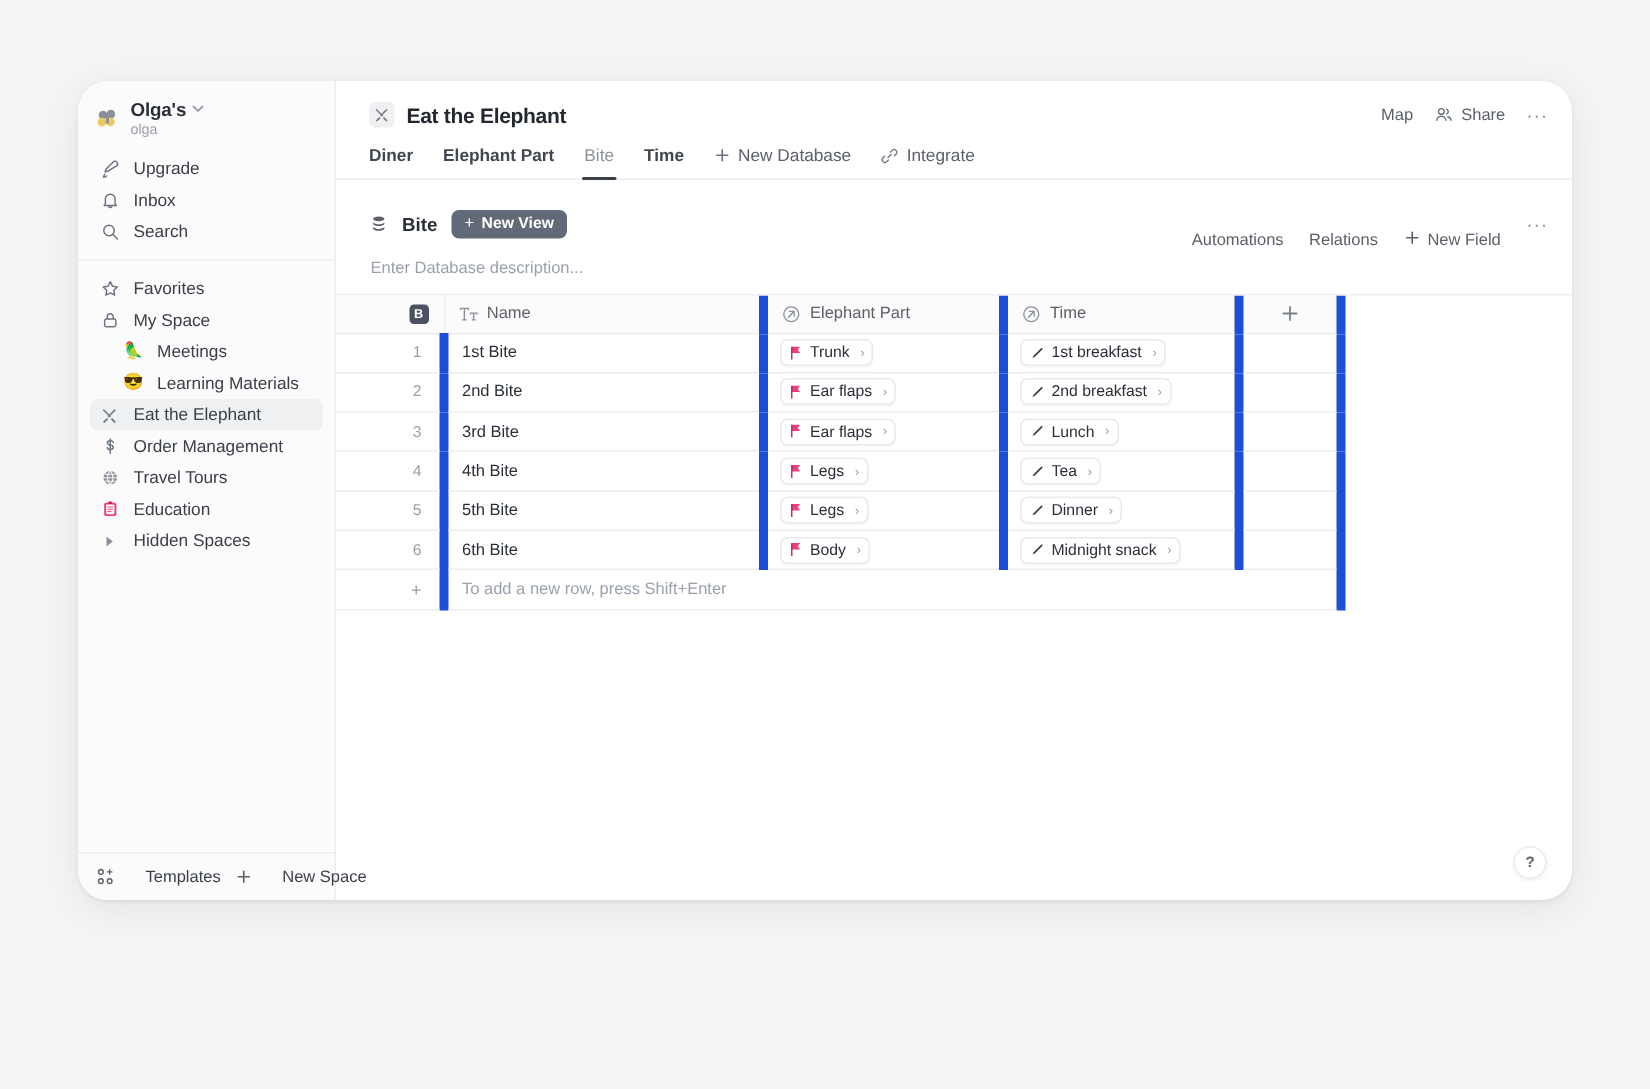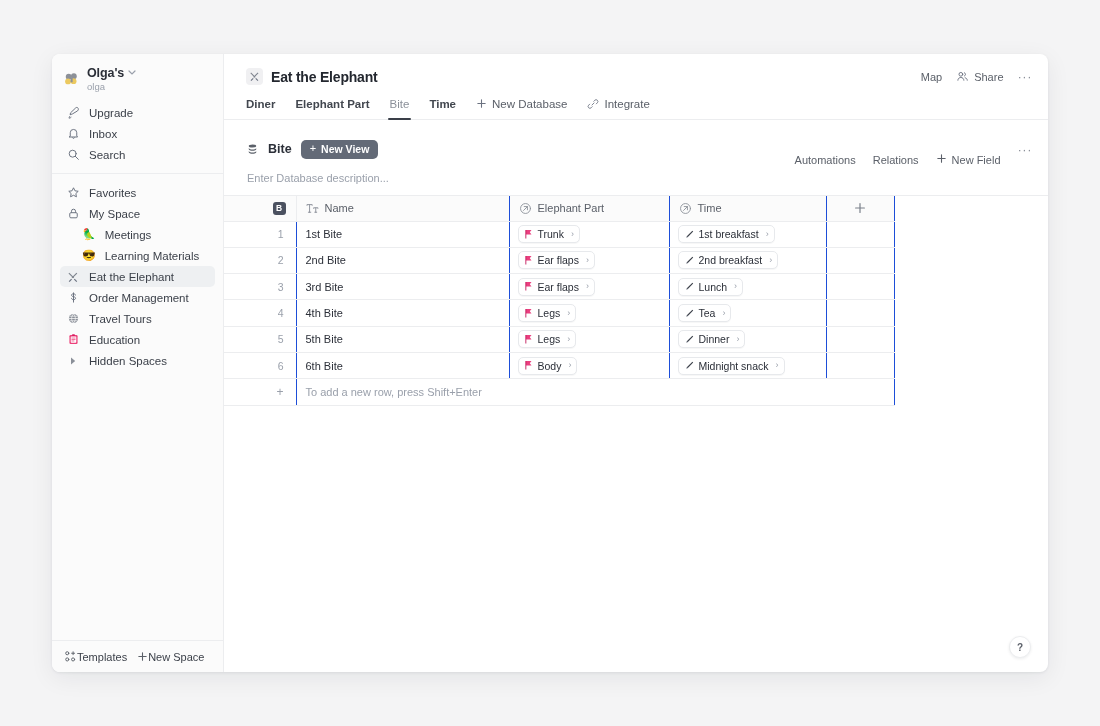--- a/index.html
+++ b/index.html
@@ -5,23 +5,23 @@
   * { box-sizing: border-box; margin: 0; padding: 0; }
   html, body {
     width: 1100px; height: 726px;
     background: #f4f4f5;
     font-family: "Liberation Sans", sans-serif;
     -webkit-font-smoothing: antialiased;
   }
   .app-window {
     position: absolute;
     left: 52px; top: 54px;
-    width: 996px; height: 618px;
+    width: 996px; height: 546px;
     background: #ffffff;
-    border-radius: 8px;
+    border-radius: 20px;
     box-shadow: 0 1px 3px rgba(16,24,40,.07), 0 6px 24px rgba(16,24,40,.07);
     display: flex;
     overflow: hidden;
   }
 
   
   .sidebar {
     width: 172px;
     flex: 0 0 172px;
     background: #fbfbfb;
@@ -72,21 +72,21 @@
 
   .sidebar-spacer { flex: 1 1 auto; }
   .sidebar-footer {
     border-top: 1px solid #ecedef;
     display: flex; align-items: center;
     gap: 10px;
     padding: 9px 10px 9px 12px;
     font-size: 11px;
     color: #3a3f48;
   }
-  .sf-item { display: flex; align-items: center; gap: 0; cursor: pointer; white-space: nowrap; }
+  .sf-item { display: flex; align-items: center; gap: 20px; cursor: pointer; white-space: nowrap; }
   .sf-item .ic { color: #6b7280; display: flex; }
 
   
   .main { flex: 1 1 auto; display: flex; flex-direction: column; min-width: 0; position: relative; }
 
   .page-head {
     display: flex; align-items: center;
     padding: 14px 16px 9px 22px;
     gap: 8px;
   }
@@ -161,21 +161,21 @@
     color: #9aa0ab;
     padding: 6px 0 0 1px;
   }
 
   .db-divider { height: 1px; background: #ecedef; margin-top: 11px; }
 
   
   .table-wrap { flex: 1 1 auto; overflow: hidden; }
   table.grid { border-collapse: collapse; table-layout: fixed; width: 670px; margin-left: 0; }
   table.grid th, table.grid td {
-    border-right: 1px solid #1d4ed8;
+    border-right: 6px solid #1d4ed8;
     border-bottom: 1px solid #ecedef;
     padding: 0;
     vertical-align: middle;
   }
   .col-num { width: 72px; }
   .col-name { width: 213px; }
   .col-part { width: 160px; }
   .col-time { width: 157px; }
   .col-plus { width: 68px; }
 

